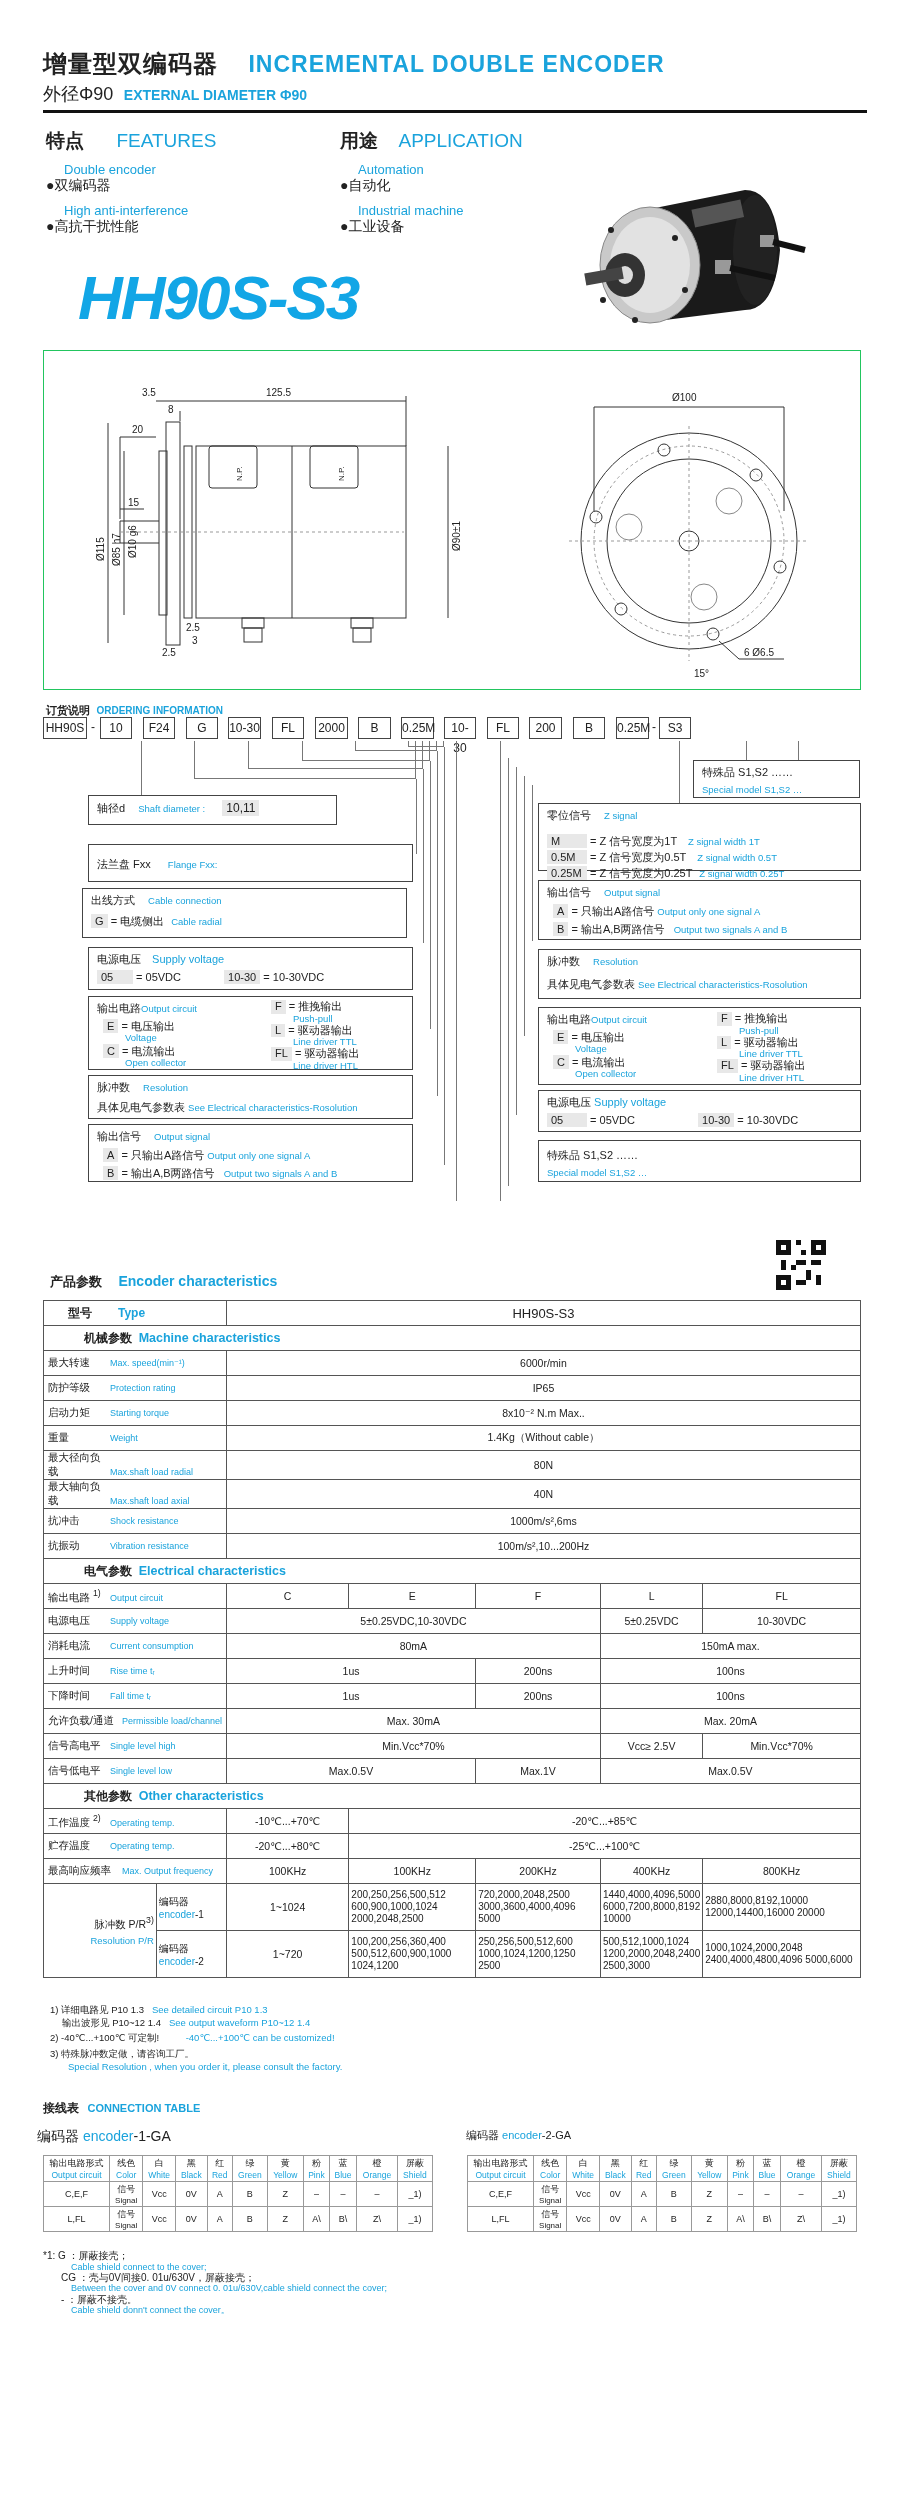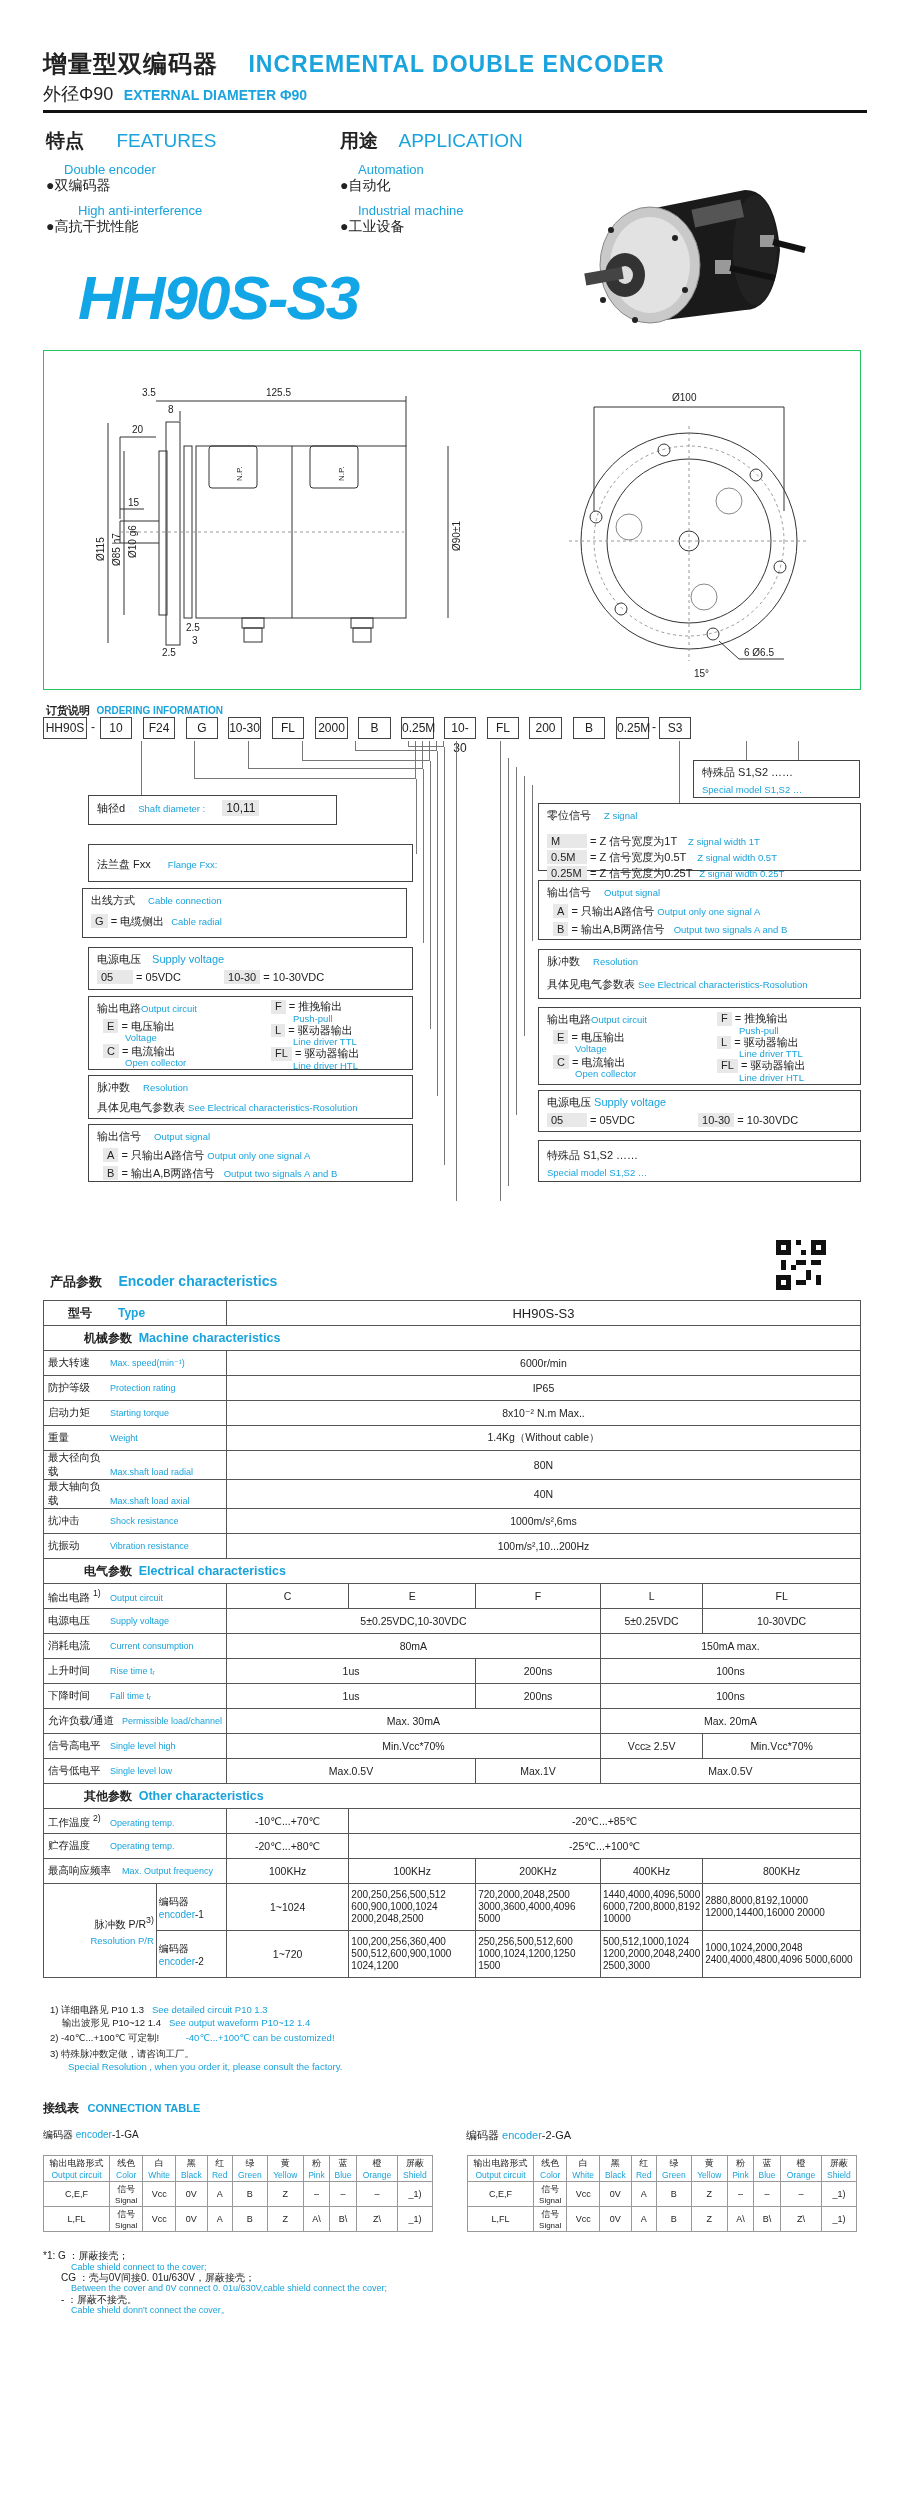--- a/index.html
+++ b/index.html
@@ -48,21 +48,21 @@
   <span class="sub-cn">外径Φ90</span>
   <span class="sub-en" style="margin-left:6px">EXTERNAL DIAMETER Φ90</span>
 </div>
 <div class="abs rule" style="left:43px;top:110px;width:824px"></div>
 
 <div class="abs" style="left:46px;top:128px">
   <span class="feat-h-cn">特点</span>
   <span class="feat-h-en" style="margin-left:28px">FEATURES</span>
   <div style="margin-left:18px;margin-top:8px" class="feat-en">Double encoder</div>
   <div class="feat-cn">●双编码器</div>
-  <div style="margin-left:32px;margin-top:8px" class="feat-en">High anti-interference</div>
+  <div style="margin-left:18px;margin-top:8px" class="feat-en">High anti-interference</div>
   <div class="feat-cn">●高抗干扰性能</div>
 </div>
 <div class="abs" style="left:340px;top:128px">
   <span class="feat-h-cn">用途</span>
   <span class="feat-h-en" style="margin-left:16px">APPLICATION</span>
   <div style="margin-left:18px;margin-top:8px" class="feat-en">Automation</div>
   <div class="feat-cn">●自动化</div>
   <div style="margin-left:18px;margin-top:8px" class="feat-en">Industrial machine</div>
   <div class="feat-cn">●工业设备</div>
 </div>
@@ -472,41 +472,41 @@
     <td>1~1024</td>
     <td class="res">200,250,256,500,512 600,900,1000,1024 2000,2048,2500</td>
     <td class="res">720,2000,2048,2500 3000,3600,4000,4096 5000</td>
     <td class="res" colspan="1">1440,4000,4096,5000 6000,7200,8000,8192 10000</td>
     <td class="res">2880,8000,8192,10000 12000,14400,16000 20000</td>
   </tr>
   <tr style="height:47px">
     <td style="text-align:left;font-size:10px"><span>编码器</span> <span style="color:#1aa3dc">encoder</span><span>-2</span></td>
     <td>1~720</td>
     <td class="res">100,200,256,360,400 500,512,600,900,1000 1024,1200</td>
-    <td class="res">250,256,500,512,600 1000,1024,1200,1250 1500</td>
+    <td class="res">250,256,500,512,600 1000,1024,1200,1250 2500</td>
     <td class="res">500,512,1000,1024 1200,2000,2048,2400 2500,3000</td>
     <td class="res">1000,1024,2000,2048 2400,4000,4800,4096 5000,6000</td>
   </tr>
 </tbody>
   </table>
 
 <div class="abs note" style="left:50px;top:2004px">
   <div><span>1) 详细电路见 P10  1.3</span>&nbsp;&nbsp;&nbsp;<span class="e">See detailed circuit P10  1.3</span></div>
   <div style="padding-left:12px"><span>    输出波形见 P10~12  1.4</span>&nbsp;&nbsp;&nbsp;<span class="e">See output waveform P10~12  1.4</span></div>
   <div style="margin-top:2px"><span>2) -40℃...+100℃ 可定制!</span>&nbsp;&nbsp;&nbsp;&nbsp;&nbsp;&nbsp;&nbsp;&nbsp;&nbsp;&nbsp;<span class="e">-40℃...+100℃   can be customized!</span></div>
   <div style="margin-top:4px"><span>3) 特殊脉冲数定做，请咨询工厂。</span></div>
   <div style="padding-left:18px"><span class="e">Special Resolution  , when you order it, please consult the factory.</span></div>
 </div>
 
 <div class="abs" style="left:43px;top:2098px">
   <span style="font-size:12px;font-weight:bold">接线表</span>
   <span style="font-size:11px;font-weight:bold;color:#1aa3dc;margin-left:4px">CONNECTION TABLE</span>
 </div>
 
-<div class="abs" style="left:43px;top:2128px;font-size:10px">
+<div class="abs" style="left:37px;top:2128px;font-size:14px">
   <span>编码器</span> <span style="color:#1aa3dc">encoder</span><span>-1-GA</span>
 </div>
 <table class="conn abs" style="left:43px;top:2155px;width:390px">
   <tbody>
       <tr>
     <td style="width:66px"><span>输出电路形式</span><span class="e">Output circuit</span></td>
     <td><span>线色</span><span class="e">Color</span></td>
     <td><span>白</span><span class="e">White</span></td>
     <td><span>黑</span><span class="e">Black</span></td>
     <td><span>红</span><span class="e">Red</span></td>

